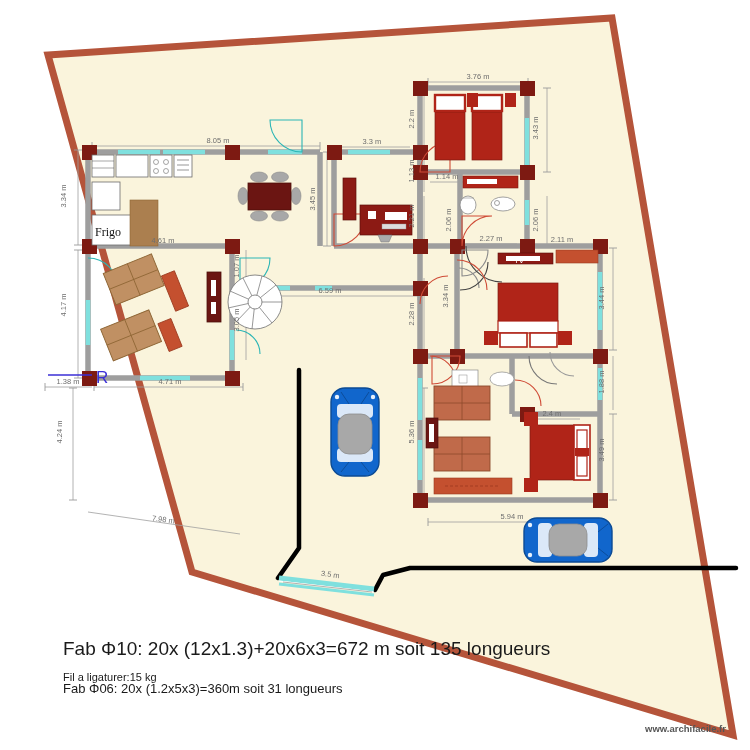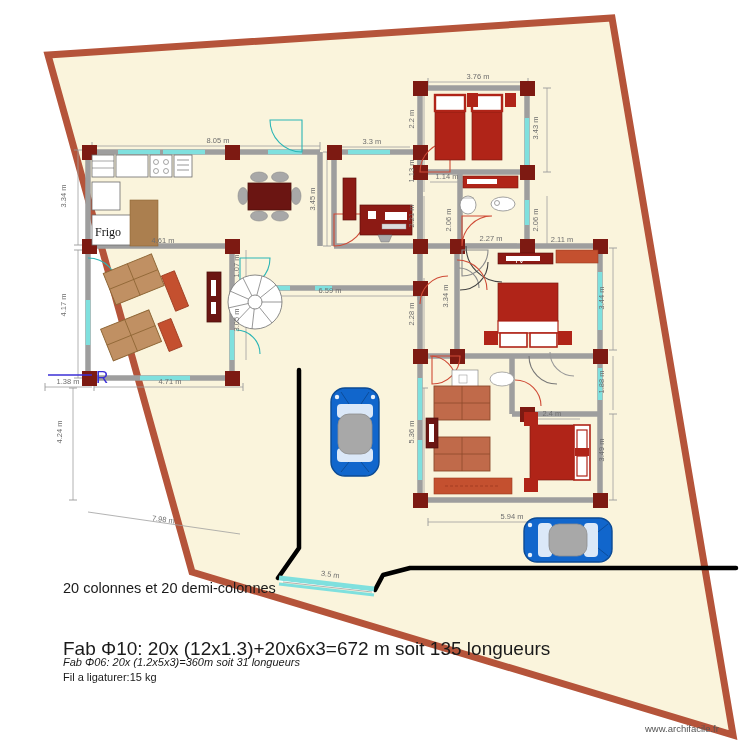--- a/index.html
+++ b/index.html
@@ -2,23 +2,23 @@
 <html><head>
 <meta charset="utf-8">
 <style>
   html,body{margin:0;padding:0;background:#ffffff;}
   body{width:750px;height:750px;overflow:hidden;font-family:"Liberation Sans",sans-serif;}
   #stage{position:relative;width:750px;height:750px;background:#ffffff;}
   #plan{position:absolute;left:0;top:0;width:750px;height:750px;}
   .note{position:absolute;color:#1a1a1a;font-family:"Liberation Sans",sans-serif;white-space:nowrap;}
   #note-colonnes{left:63px;top:580px;font-size:14.5px;}
   #note-fab10{left:63px;top:638px;font-size:19px;}
-  #note-fab06{left:63px;top:656px;font-size:11px;font-style:italic;}
+  #note-fab06{left:63px;top:681px;font-size:13px;}
   #note-fil{left:63px;top:671px;font-size:11px;}
-  #watermark{position:absolute;left:645px;top:723px;font-size:9.5px;color:#555;font-family:"Liberation Sans",sans-serif;}
+  #watermark{position:absolute;left:645px;top:723px;font-size:9.5px;color:#555;font-family:"Liberation Sans",sans-serif;font-weight:bold;}
 </style>
 </head>
 <body>
 
 <div id="stage">
 
   <svg id="plan" viewBox="0 0 750 750">
     <defs>
       <g id="chair-ell">
           <ellipse rx="9" ry="5.5" fill="#a8a8a8" stroke="#8d8d8d" stroke-width="0.6"></ellipse>
@@ -414,20 +414,19 @@
       <text x="448" y="296" transform="rotate(-90 448 296)">3.34 m</text>
       <text x="414" y="314" transform="rotate(-90 414 314)">2.28 m</text>
       <text x="604" y="298" transform="rotate(-90 604 298)">3.44 m</text>
       <text x="604" y="382" transform="rotate(-90 604 382)">1.88 m</text>
       <text x="414" y="432" transform="rotate(-90 414 432)">5.36 m</text>
       <text x="604" y="450" transform="rotate(-90 604 450)">3.49 m</text>
     </g>
 
   </svg>
 
-  <div class="note" id="note-colonnes">20 colonnes et 20 demi-colonnes</div>
   <div class="note" id="note-fab10">Fab Φ10: 20x (12x1.3)+20x6x3=672 m soit 135 longueurs</div>
   <div class="note" id="note-fab06">Fab Φ06: 20x (1.2x5x3)=360m soit 31 longueurs</div>
   <div class="note" id="note-fil">Fil a ligaturer:15 kg</div>
 
   <div id="watermark">www.archifacile.fr</div>
 
 </div>
 
 </body></html>

